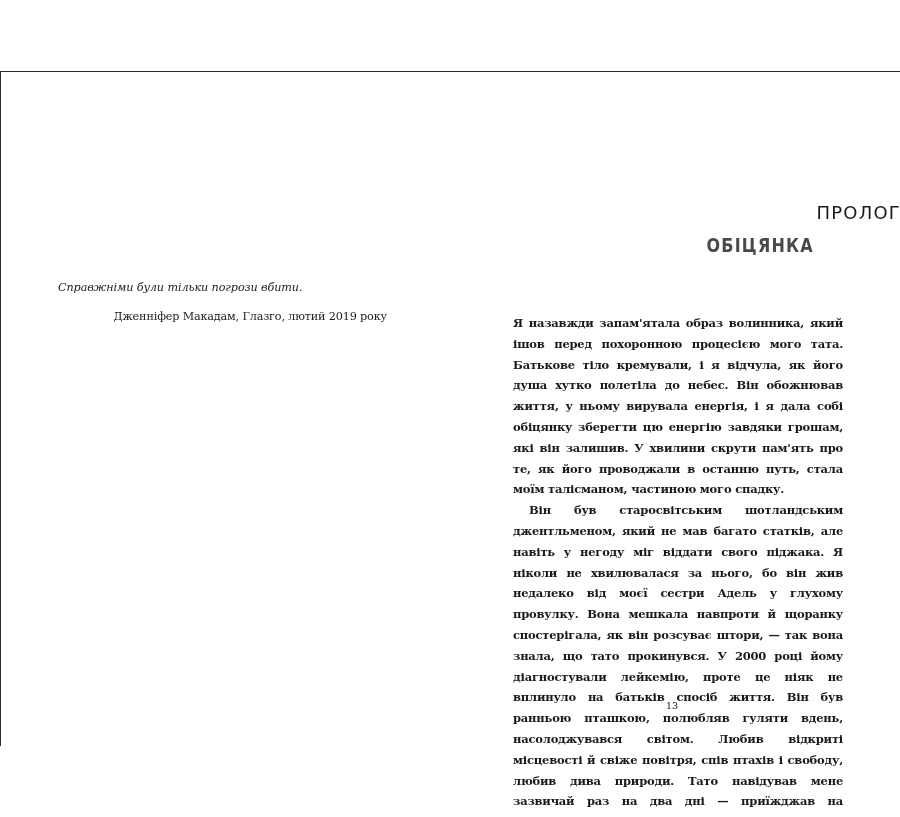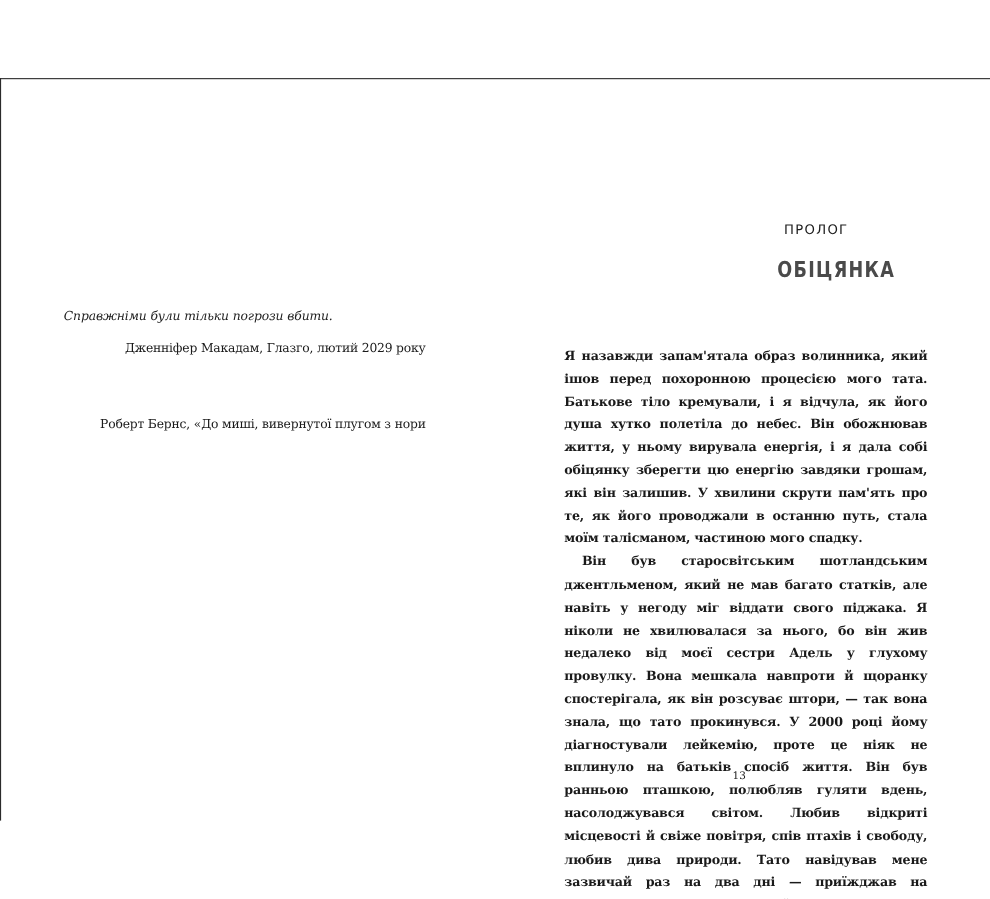--- a/index.html
+++ b/index.html
@@ -54,25 +54,25 @@
     }
     .epi-1 { top: 206px; }
     .epi-2 { top: 295px; }
 
     
     .chapter-label {
       position: absolute;
       top: 130px;
       left: 0;
       width: 450px;
-      text-align: center;
+      text-align: right;
       padding-left: 132px;
       box-sizing: border-box;
       font-family: "DejaVu Sans", sans-serif;
-      font-size: 12px;
+      font-size: 18px;
       letter-spacing: 1.2px;
       color: #1a1a1a;
     }
     .chapter-title {
       position: absolute;
       top: 161px;
       left: 0;
       width: 450px;
       text-align: center;
       padding-left: 132px;
@@ -119,27 +119,26 @@
 <body>
 
 <div class="spread">
 
   <div class="page page-left">
     <div class="epigraph epi-1">
       <div class="epigraph-quote">
         <div>Справжніми були тільки погрози вбити.</div>
       </div>
       <div class="epigraph-source">
-        <div>Дженніфер Макадам, Глазго, лютий 2029 року</div>
+        <div>Дженніфер Макадам, Глазго, лютий 2019 року</div>
       </div>
     </div>
 
     <div class="epigraph epi-2">
       <div class="epigraph-source">
-        <div>Роберт Бернс, «До миші, вивернутої плугом з нори</div>
       </div>
     </div>
   </div>
 
   <div class="page page-right">
     <div class="chapter-label">ПРОЛОГ</div>
     <div class="chapter-title">ОБІЦЯНКА</div>
 
     <div class="body-text">
       <p>Я назавжди запам'ятала образ волинника, який ішов перед похоронною процесією мого тата. Батькове тіло кремували, і я відчула, як його душа хутко полетіла до небес. Він обожнював життя, у ньому вирувала енергія, і я дала собі обіцянку зберегти цю енергію завдяки грошам, які він залишив. У хвилини скрути пам'ять про те, як його проводжали в останню путь, стала моїм талісманом, частиною мого спадку.</p>

